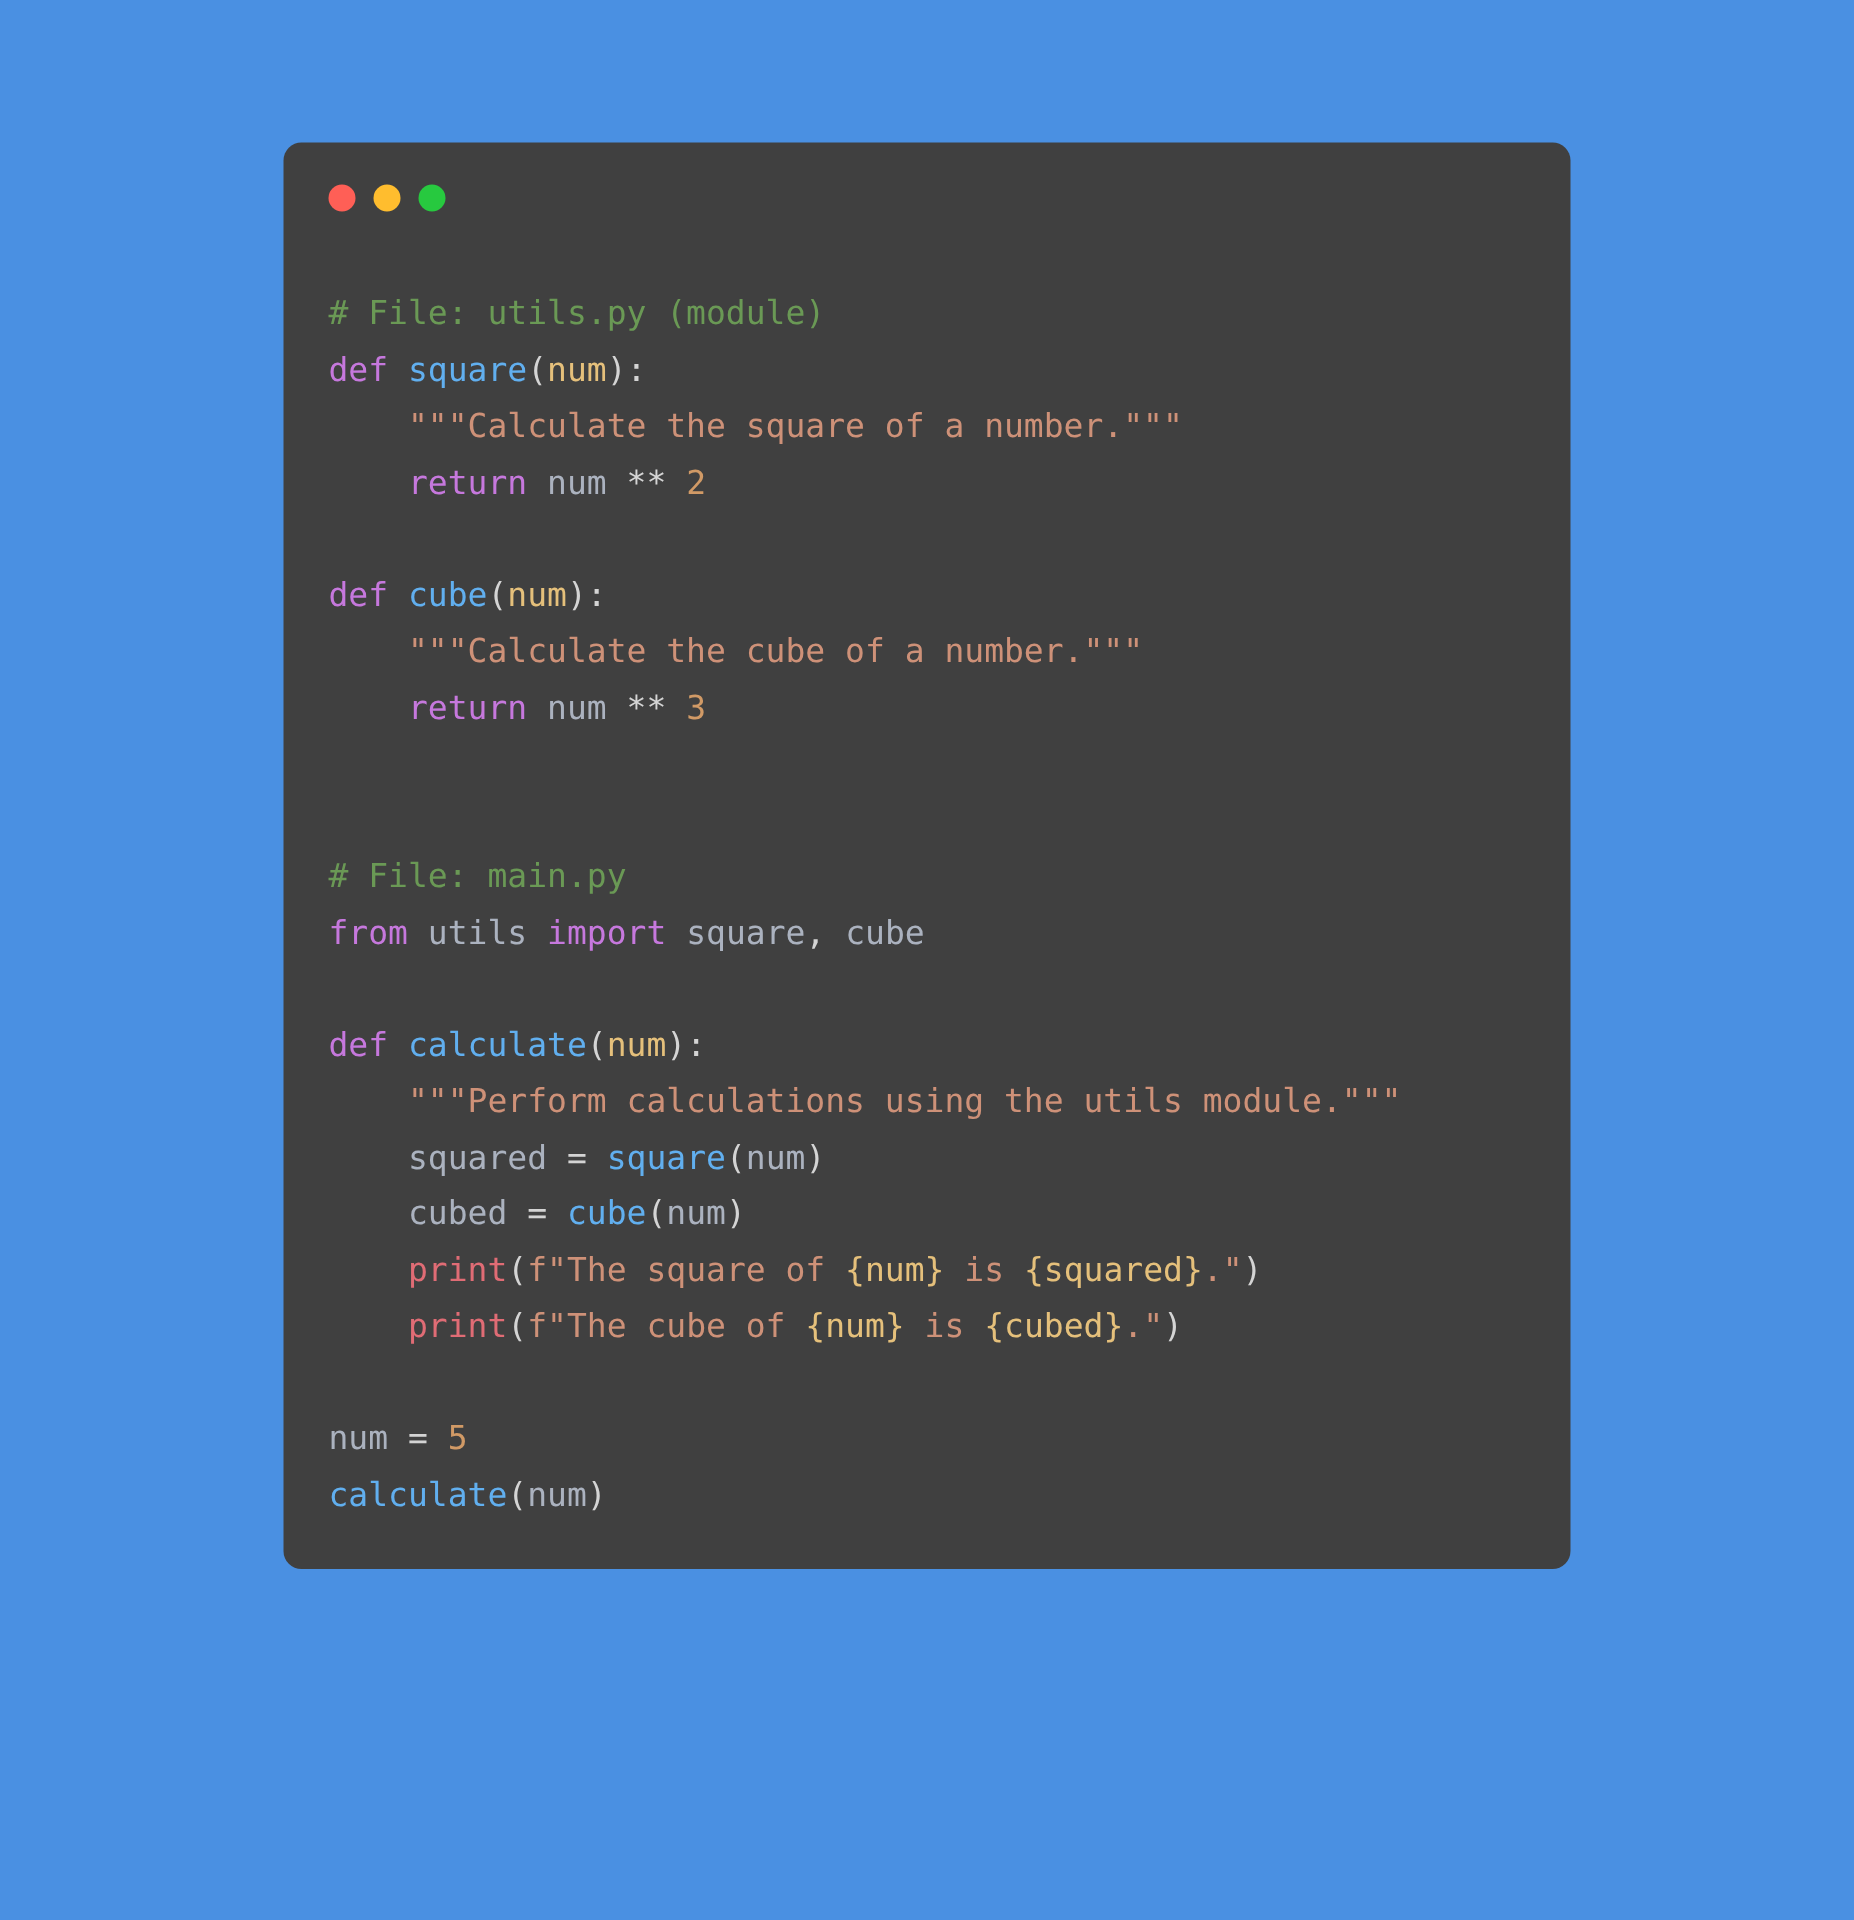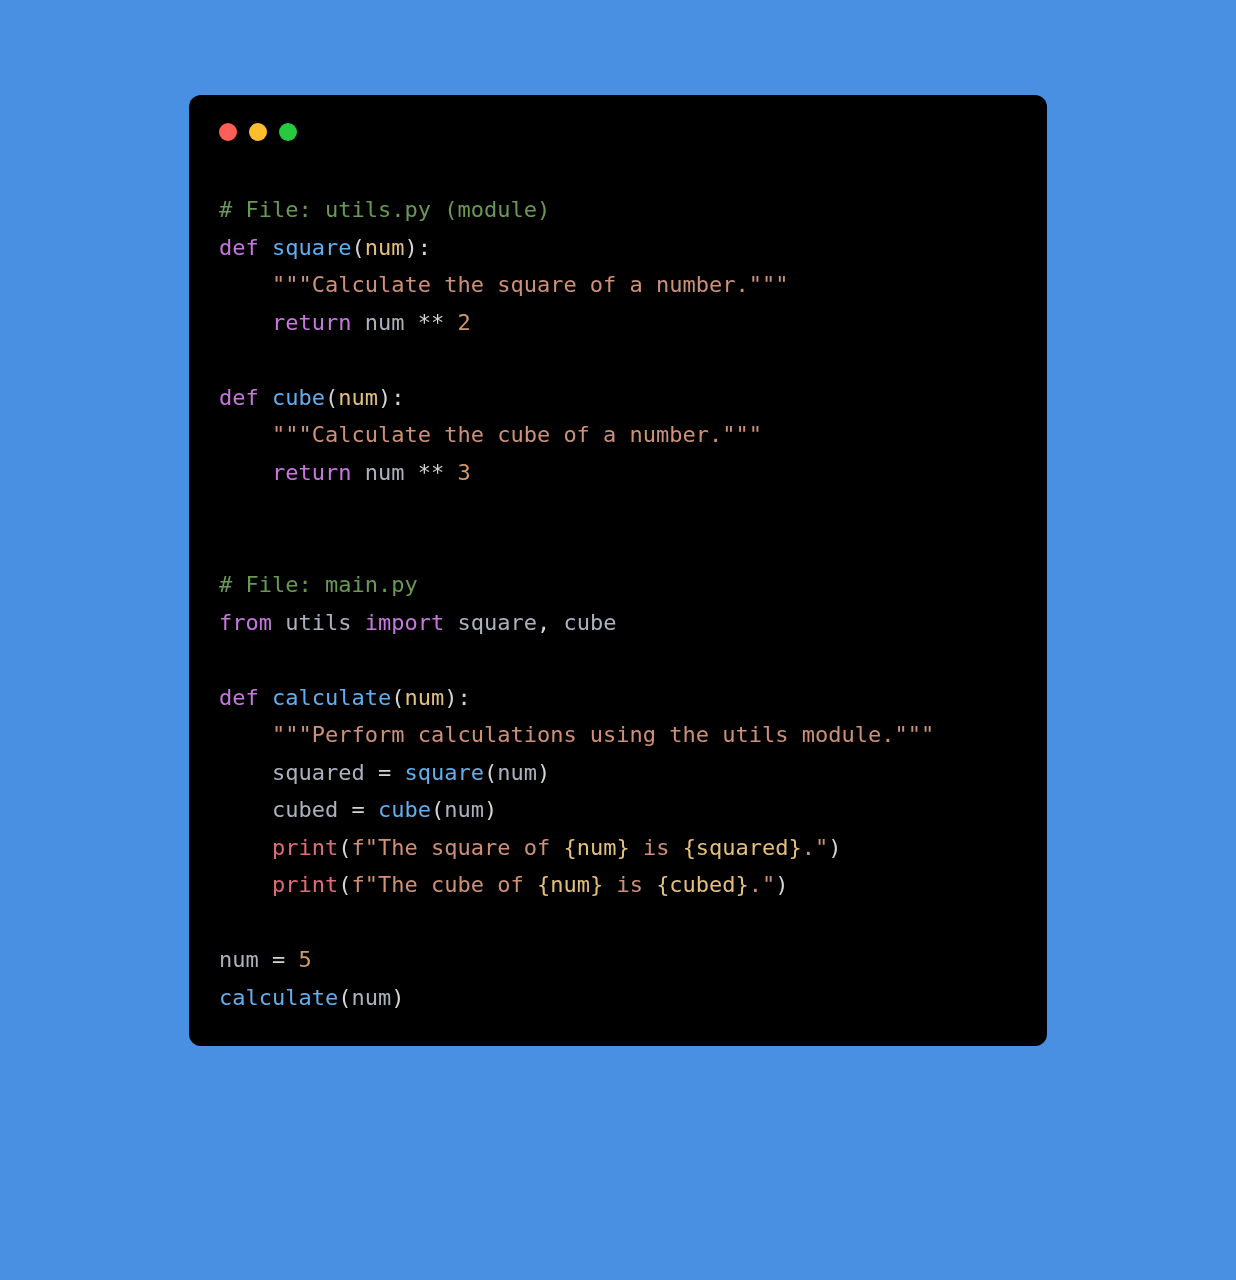--- a/index.html
+++ b/index.html
@@ -7,21 +7,21 @@
     background: #4a90e2;
     width: 1236px;
     height: 1280px;
     display: flex;
     align-items: flex-start;
     justify-content: center;
     padding-top: 95px;
     font-family: 'SF Mono', 'Menlo', 'Monaco', 'Consolas', monospace;
   }
   .window {
-    background: #000000;
+    background: #404040;
     border-radius: 12px;
     width: 858px;
     padding: 28px 30px 30px 30px;
   }
   .traffic-lights {
     display: flex;
     gap: 12px;
     margin-bottom: 50px;
   }
   .traffic-light {

